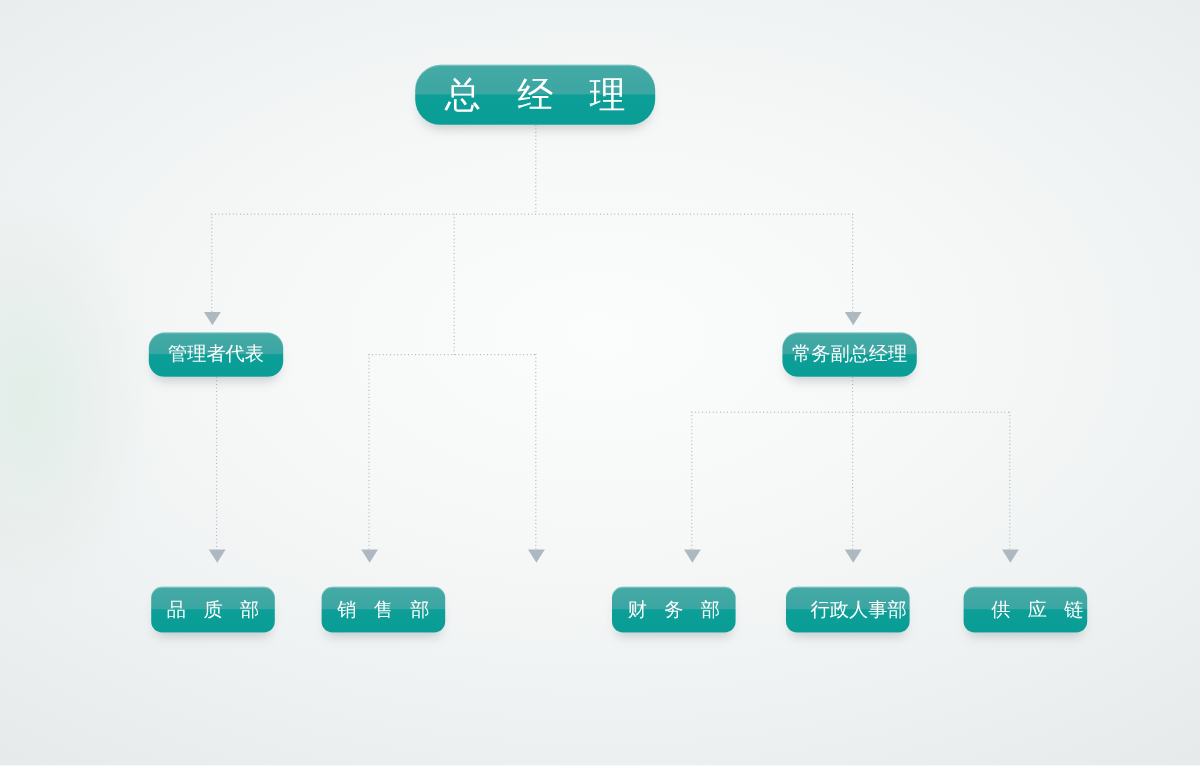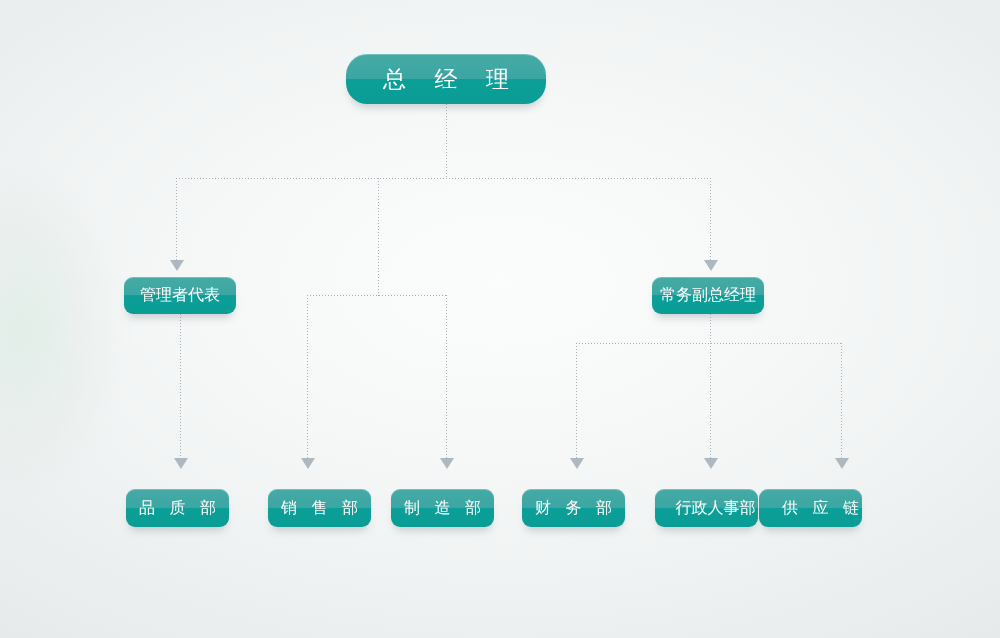--- a/index.html
+++ b/index.html
@@ -101,31 +101,32 @@
         #0a9d95 100%);
     box-shadow:
       0 7px 9px -4px rgba(120, 130, 135, 0.38),
       inset 0 1px 0 rgba(255, 255, 255, 0.26);
   }
 
   .node-root {
     width: 200px;
     height: 50px;
     border-radius: 21px;
-    font-size: 23px;
+    font-size: 30px;
     letter-spacing: 11px;
     text-indent: 11px;
     font-weight: normal;
   }
 
   .node-mid {
     width: 112px;
     height: 37px;
     font-size: 16px;
     letter-spacing: 0px;
+    border-radius: 13px;
   }
 
   .node-leaf {
     width: 103px;
     height: 38px;
     font-size: 16px;
     letter-spacing: 5px;
     text-indent: 5px;
   }
 
@@ -181,21 +182,20 @@
   <div class="node node-root" style="left:346px; top:54px;">总 经 理</div>
 
   <div class="node node-mid" style="left:124px; top:277px;">管理者代表</div>
 
   <div class="node node-mid" style="left:652px; top:277px;text-align:center;">常务副总经理</div>
 
   <div class="node node-leaf" style="left:126px; top:489px;">品 质 部</div>
 
   <div class="node node-leaf" style="left:268px; top:489px;">销 售 部</div>
 
-  <div class="node node-leaf" style="left:391px; top:489px;">制 造 部</div>
-
-  <div class="node node-leaf" style="left:522px; top:489px;">财 务 部</div>
+
+  <div class="node node-leaf" style="left:510px; top:489px;">财 务 部</div>
 
   <div class="node node-leaf leaf-wide" style="left:655px; top:489px;padding-left:18px;">行政人事部</div>
 
-  <div class="node node-leaf" style="left:759px; top:489px;padding-left:20px;">供 应 链</div>
+  <div class="node node-leaf" style="left:803px; top:489px;padding-left:20px;">供 应 链</div>
 
 </div>
 
 </body></html>

